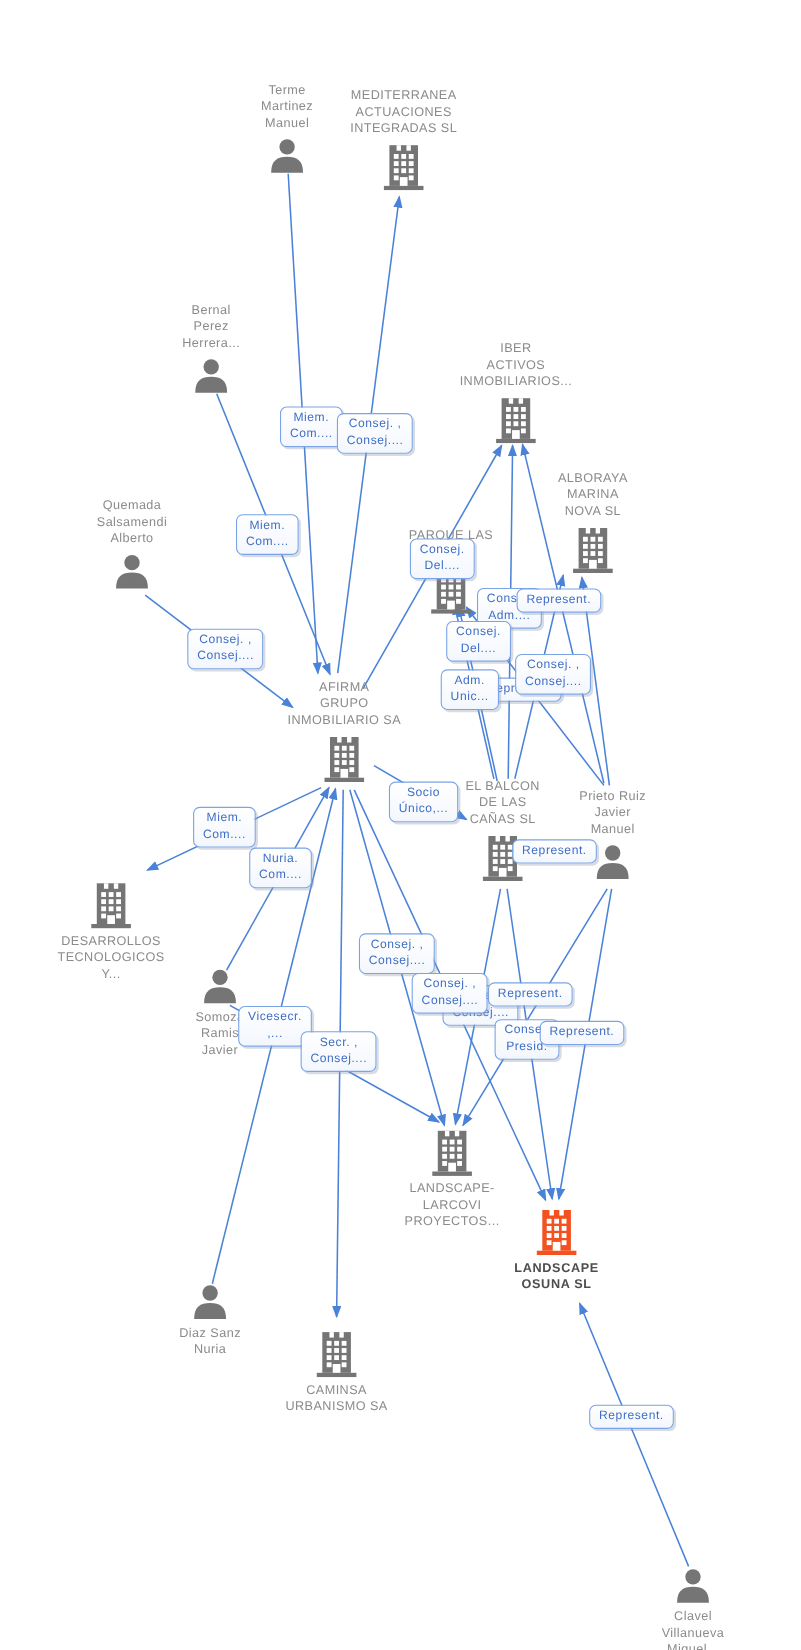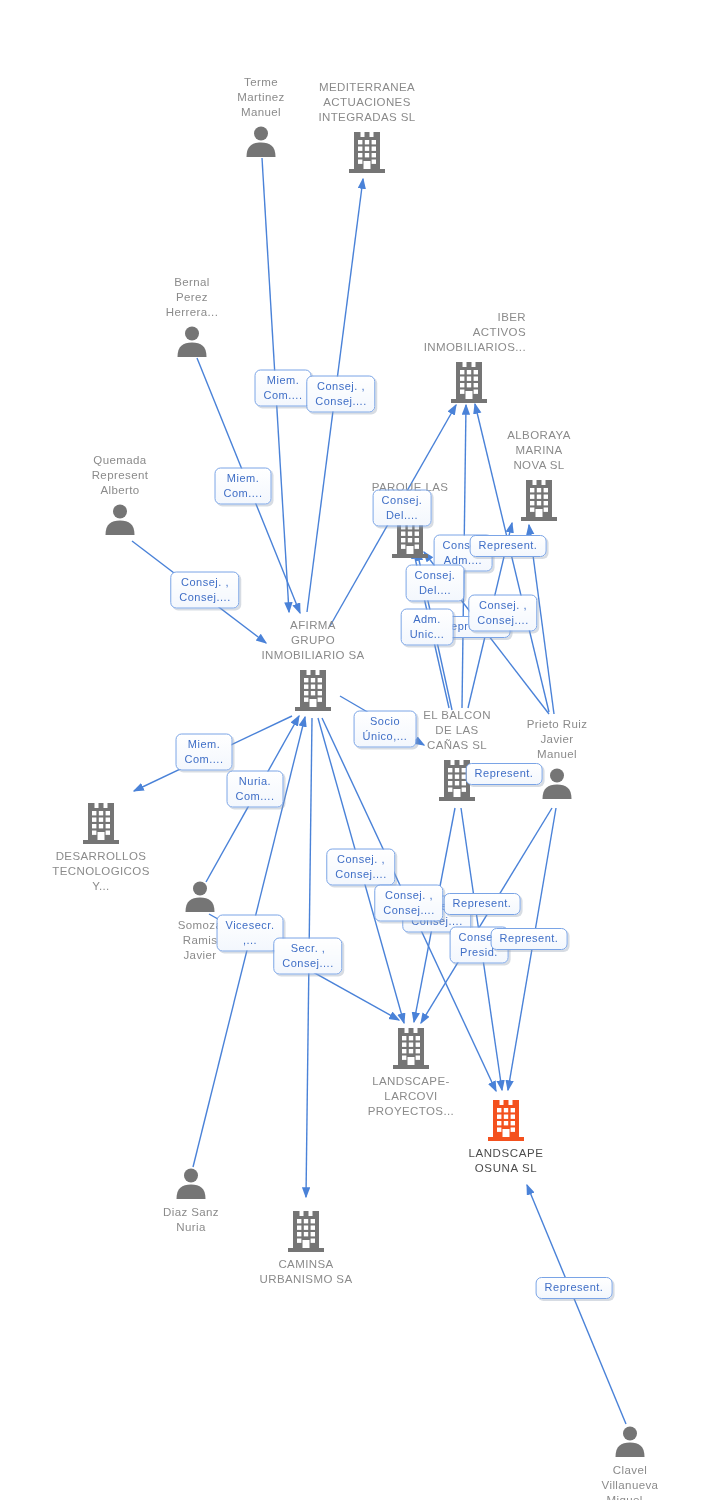--- a/index.html
+++ b/index.html
@@ -5,21 +5,21 @@
   html,body{margin:0;padding:0;background:#ffffff;}
   .canvas{position:relative;width:728px;height:1500px;overflow:hidden;background:#fff;
           font-family:"Liberation Sans",sans-serif;margin-top:36px;}
   #edges{position:absolute;left:0;top:0;z-index:1;}
   #nodes{position:absolute;left:0;top:0;z-index:2;width:100%;height:100%;pointer-events:none;}
   #elabels{position:absolute;left:0;top:0;z-index:3;width:100%;height:100%;pointer-events:none;}
   .node{position:absolute;pointer-events:auto;}
   .node .icon{position:absolute;}
   .nlabel{position:absolute;width:150px;text-align:center;color:#8b8b8b;font-size:11.5px;
           line-height:15px;letter-spacing:.4px;}
-  .nlabel.accent{color:#4d4d4d;font-weight:normal;letter-spacing:.6px;}
+  .nlabel.accent{color:#4d4d4d;font-weight:bold;letter-spacing:.6px;}
   .elabel{position:absolute;transform:translate(-50%,-50%);background:linear-gradient(#ffffff,#f3f7fd);
           border:1.5px solid #7aa4e6;border-radius:6px;padding:2px 8px 3px 8px;color:#3f6ec6;
           font-size:11px;line-height:15px;text-align:center;letter-spacing:.5px;white-space:nowrap;
           box-shadow:2px 2px 0 rgba(140,155,175,.35);pointer-events:auto;}
   .footer{position:absolute;right:3px;bottom:3px;display:flex;align-items:baseline;gap:6px;
           pointer-events:auto;z-index:4;}
   .footer .copy{color:#5f7f9e;font-size:17px;}
   .footer .logo-e{color:#f59b20;font-family:"DejaVu Serif",serif;font-style:italic;font-size:23px;}
   .footer .logo-rest{color:#4a7fd0;font-family:"DejaVu Serif",serif;font-size:19px;
           letter-spacing:.5px;}
@@ -121,21 +121,21 @@
             <rect x="16.8" y="9" width="4.4" height="4.4" fill="#fff"></rect>
             <rect x="16.8" y="15.5" width="4.4" height="4.4" fill="#fff"></rect>
             <rect x="16.8" y="22" width="4.4" height="4.4" fill="#fff"></rect>
             <rect x="23.6" y="9" width="4.4" height="4.4" fill="#fff"></rect>
             <rect x="23.6" y="15.5" width="4.4" height="4.4" fill="#fff"></rect>
             <rect x="23.6" y="22" width="4.4" height="4.4" fill="#fff"></rect>
             <rect x="10" y="28.5" width="4.4" height="4.4" fill="#fff"></rect>
             <rect x="23.6" y="28.5" width="4.4" height="4.4" fill="#fff"></rect>
             <rect x="15.5" y="30" width="7" height="8" fill="#fff"></rect>
           </svg></span>
-        <div class="nlabel" style="left: 376px; top: 274px; text-align: right;">
+        <div class="nlabel" style="left: 394px; top: 274px;">
           <div>IBER</div>
           <div>ACTIVOS</div>
           <div>INMOBILIARIOS...</div>
         </div>
       </div>
       <div class="node" style="left: 0px; top: 0px;">
         <span class="icon" style="left: 520px; top: 443px;"><svg width="38" height="42" viewBox="0 0 38 42">
             <rect x="1" y="38" width="36" height="4" fill="#757575"></rect>
             <rect x="6" y="1" width="26" height="37" fill="#757575"></rect>
             <rect x="12.5" y="1" width="4" height="5" fill="#fff"></rect>
@@ -159,21 +159,21 @@
           <div>NOVA SL</div>
         </div>
       </div>
       <div class="node" style="left: 0px; top: 0px;">
         <span class="icon" style="left: 103px; top: 468px;"><svg width="34" height="32" viewBox="0 0 34 32">
             <circle cx="17" cy="7.5" r="7" fill="#757575"></circle>
             <path d="M2.5,31 C2.5,20 8,16.5 17,16.5 C26,16.5 31.5,20 31.5,31 Z" fill="#757575"></path>
           </svg></span>
         <div class="nlabel" style="left: 45px; top: 417px;">
           <div>Quemada</div>
-          <div>Represent</div>
+          <div>Salsamendi</div>
           <div>Alberto</div>
         </div>
       </div>
       <div class="node" style="left: 0px; top: 0px;">
         <span class="icon" style="left: 391px; top: 480px;"><svg width="38" height="42" viewBox="0 0 38 42">
             <rect x="1" y="38" width="36" height="4" fill="#757575"></rect>
             <rect x="6" y="1" width="26" height="37" fill="#757575"></rect>
             <rect x="12.5" y="1" width="4" height="5" fill="#fff"></rect>
             <rect x="21.5" y="1" width="4" height="5" fill="#fff"></rect>
             <rect x="10" y="9" width="4.4" height="4.4" fill="#fff"></rect>

